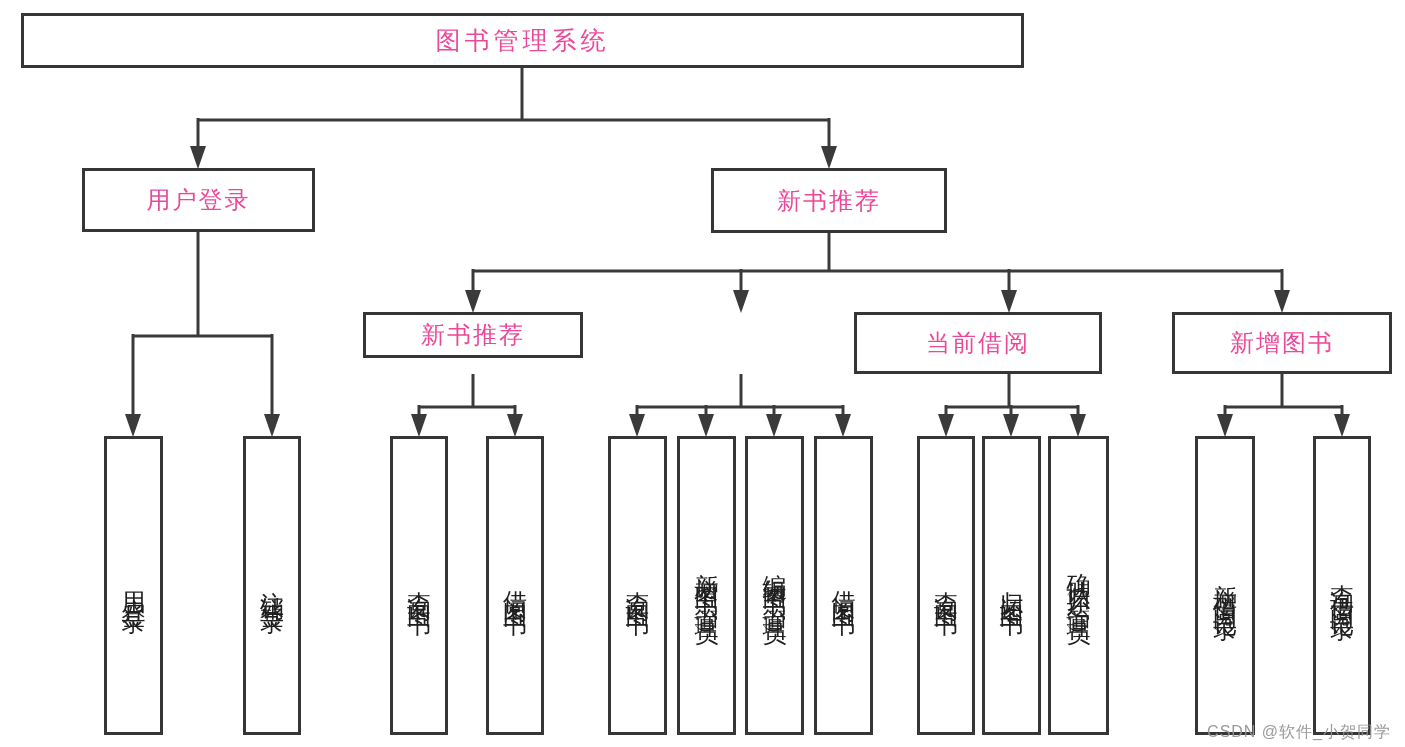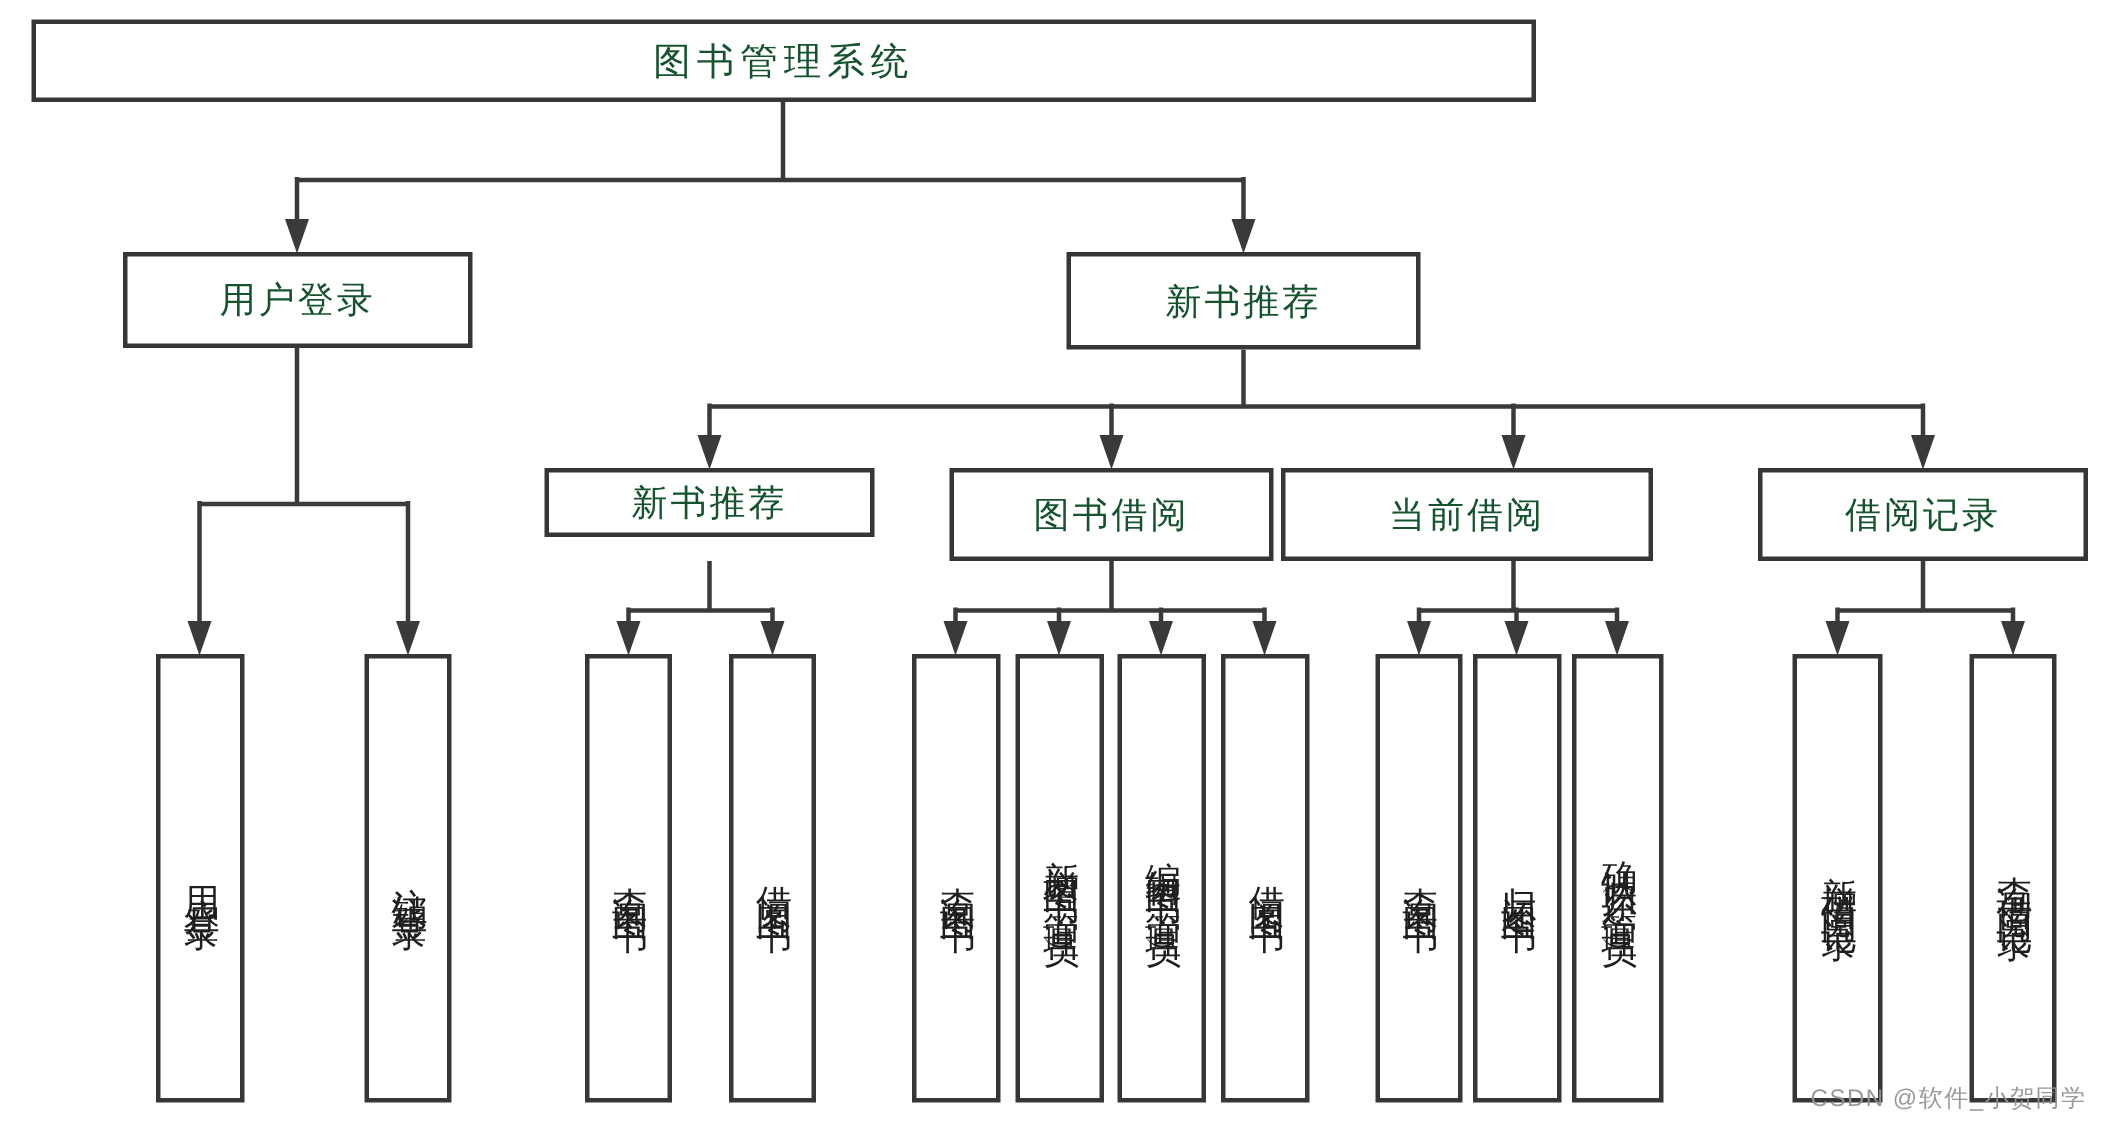--- a/index.html
+++ b/index.html
@@ -15,21 +15,21 @@
     position:absolute;
     box-sizing:border-box;
     border:3px solid #363636;
     background:#ffffff;
     display:flex;align-items:center;justify-content:center;
     color:#1f1f1f;
   }
   .hlabel{
     font-size:24px;
     letter-spacing:2px;
-    color:#14532d;
+    color:#ec4899;
     white-space:nowrap;
     text-align:center;
   }
   .root-label{font-size:25px;letter-spacing:4px;}
   .vnode{
     position:absolute;
     box-sizing:border-box;
     border:3px solid #363636;
     background:#ffffff;
     display:flex;align-items:center;justify-content:center;
@@ -136,28 +136,25 @@
   <div class="node" style="left:82px;top:168px;width:233px;height:64px;">
     <span class="hlabel">用户登录</span>
   </div>
   <div class="node" style="left:711px;top:168px;width:236px;height:65px;">
     <span class="hlabel">新书推荐</span>
   </div>
 
   <div class="node" style="left:363px;top:312px;width:220px;height:46px;">
     <span class="hlabel">新书推荐</span>
   </div>
-  <div class="node" style="left:633px;top:312px;width:216px;height:62px;">
-    <span class="hlabel">图书借阅</span>
-  </div>
   <div class="node" style="left:854px;top:312px;width:248px;height:62px;">
     <span class="hlabel">当前借阅</span>
   </div>
   <div class="node" style="left:1172px;top:312px;width:220px;height:62px;">
-    <span class="hlabel">借阅记录</span>
+    <span class="hlabel">新增图书</span>
   </div>
 
   <div class="vnode" style="left:104px;top:436px;width:59px;height:299px;">
     <span class="vlabel">用户登录</span>
   </div>
   <div class="vnode" style="left:243px;top:436px;width:58px;height:299px;">
     <span class="vlabel">注销登录</span>
   </div>
 
   <div class="vnode" style="left:390px;top:436px;width:58px;height:299px;">

